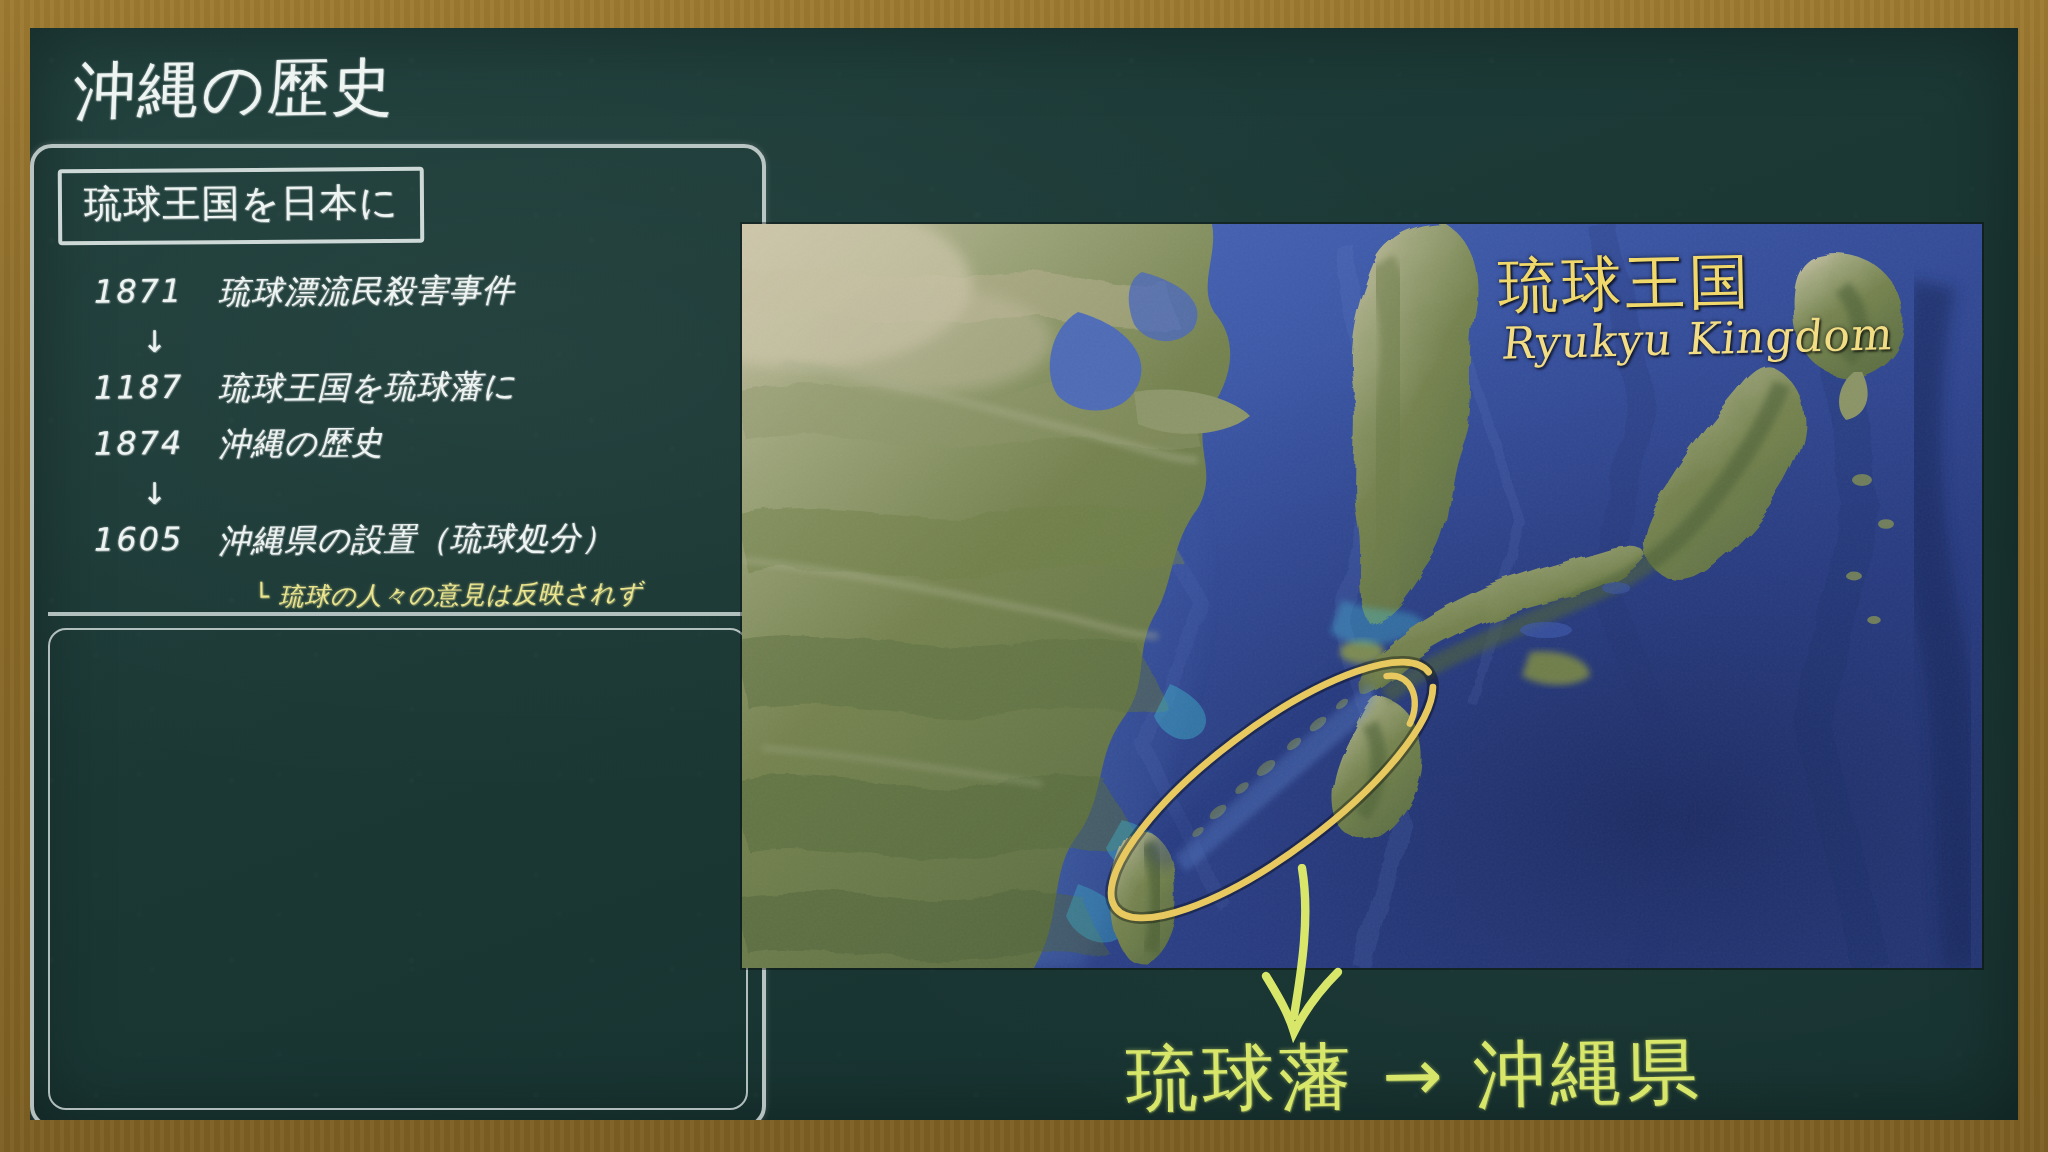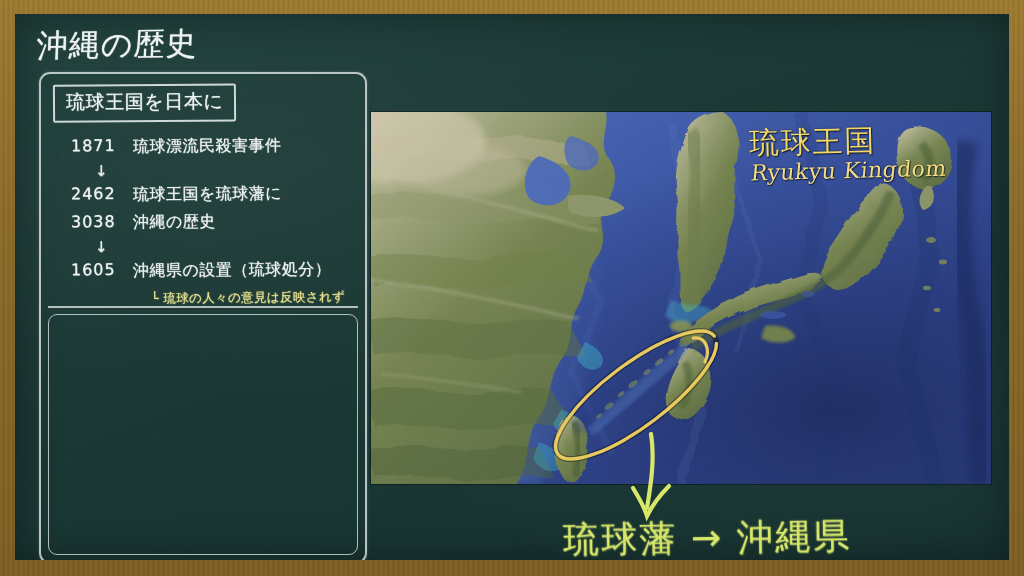--- a/index.html
+++ b/index.html
@@ -71,25 +71,26 @@
     left: 22px; top: 10px;
     font-size: 31px;
     font-weight: 400;
     transform: skewX(-3deg) rotate(-0.8deg);
     white-space: nowrap;
   }
 
   
   .left-panel {
     position: absolute;
-    left: 24px; top: 58px;
+    left: 0; top: 58px;
     width: 324px; height: 488px;
     border: 2px solid rgba(236,244,242,.75);
     border-radius: 11px;
     box-shadow: 0 0 3px rgba(255,255,255,.2);
+    padding-left: 40px;
   }
   .panel-top {
     position: absolute;
     left: 0; top: 0; right: 0;
     height: 228px;
   }
   .heading-box {
     position: absolute;
     left: 12px; top: 10px;
     padding: 3px 11px 5px 11px;
@@ -98,20 +99,21 @@
     font-size: 19px;
     white-space: nowrap;
     transform: rotate(-0.4deg);
   }
 
   
   .timeline {
     position: absolute;
     left: 30px; top: 62px;
     width: 285px;
+    font-style: italic;
   }
   .tl-row {
     display: flex;
     align-items: baseline;
     height: 28px;
     white-space: nowrap;
   }
   .tl-year {
     width: 62px;
     flex: 0 0 62px;
@@ -227,26 +229,26 @@
 
         <div class="timeline">
 
           <div class="tl-row">
             <span class="tl-year chalk">1871</span>
             <span class="tl-event chalk">琉球漂流民殺害事件</span>
           </div>
           <div class="tl-arrow chalk">↓</div>
 
           <div class="tl-row">
-            <span class="tl-year chalk">2462</span>
+            <span class="tl-year chalk">1187</span>
             <span class="tl-event chalk">琉球王国を琉球藩に</span>
           </div>
 
           <div class="tl-row">
-            <span class="tl-year chalk">3038</span>
+            <span class="tl-year chalk">1874</span>
             <span class="tl-event chalk">沖縄の歴史</span>
           </div>
           <div class="tl-arrow chalk">↓</div>
 
           <div class="tl-row">
             <span class="tl-year chalk">1605</span>
             <span class="tl-event chalk">沖縄県の設置（琉球処分）</span>
           </div>
 
           <div class="tl-note chalk chalk-yellow">└ 琉球の人々の意見は反映されず</div>

